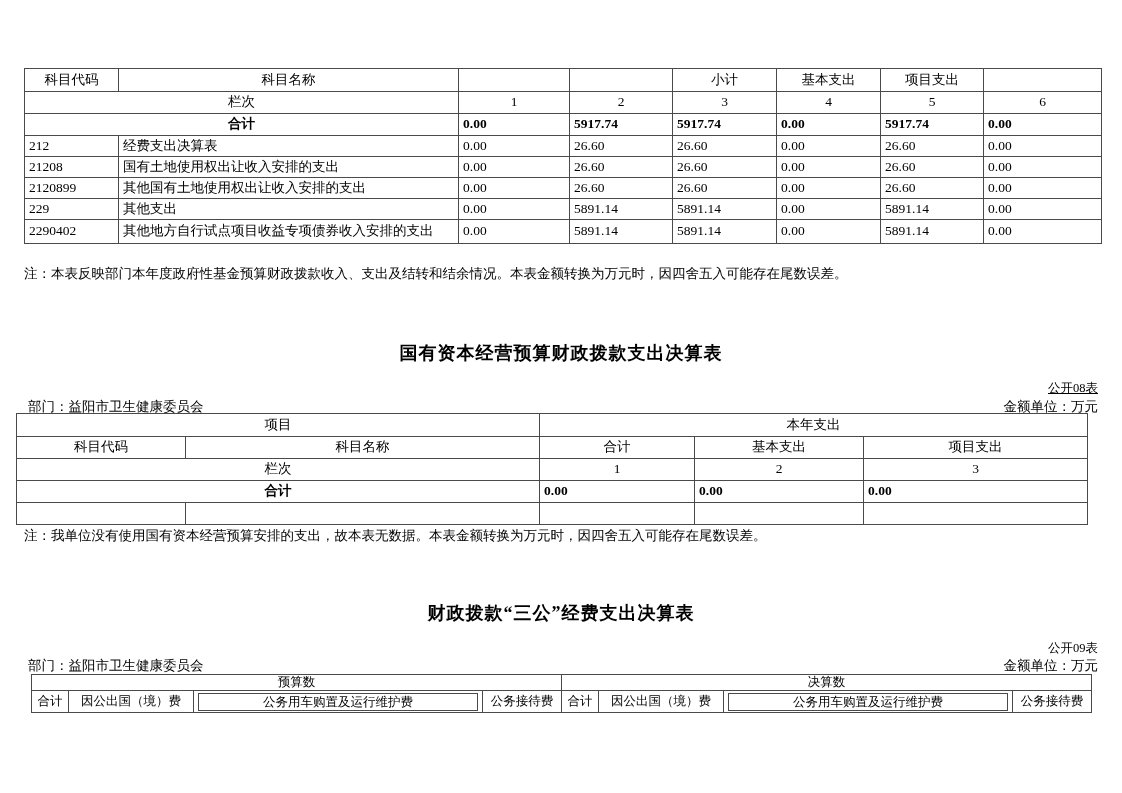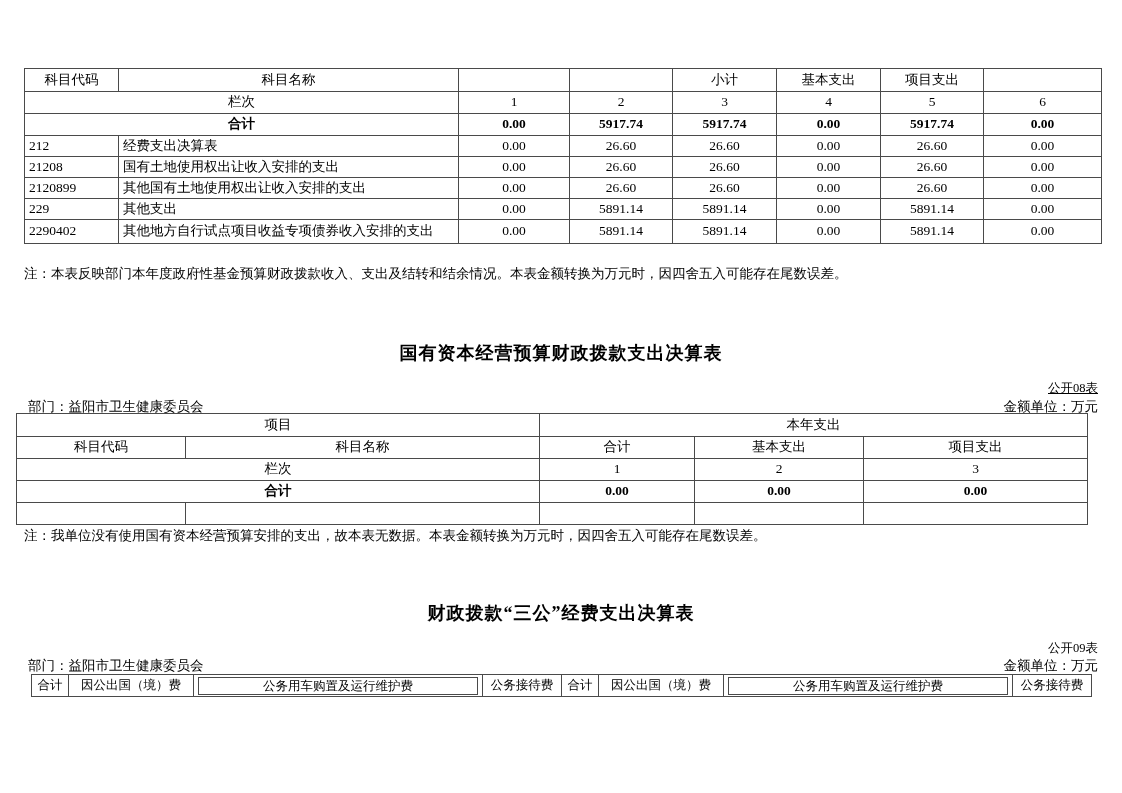--- a/index.html
+++ b/index.html
@@ -10,21 +10,21 @@
   }
   .abs{position:absolute;}
   table{border-collapse:collapse;table-layout:fixed;position:absolute;background:#fff;}
   td{
     border:1px solid #4a4a4a;font-size:13px;line-height:1.1;
     padding:0 4px;overflow:hidden;white-space:nowrap;vertical-align:middle;
   }
   .t1 td, .t2 td{font-size:13.5px;}
   .t3 td{font-size:12.5px;padding:0 2px;}
   .ctr{text-align:center;}
-  .num{text-align:center;}
+  .num{text-align:left;}
   .bold td{font-weight:bold;}
   .note{font-size:13.5px;white-space:nowrap;}
   .sec-title{font-size:18px;font-weight:bold;text-align:center;width:1122px;letter-spacing:1px;}
   .right-lbl{font-size:12.5px;text-align:right;}
   .dept-lbl{font-size:13.5px;}
   .innerbox{
     border:1px solid #4a4a4a;margin:1px 2px;height:16px;line-height:16px;
     text-align:center;overflow:hidden;white-space:nowrap;
   }
 </style>
@@ -185,20 +185,24 @@
     <col style="width:37px">
       <col style="width:125px">
       <col style="width:289px">
       <col style="width:79px">
     <col style="width:37px">
       <col style="width:125px">
       <col style="width:289px">
       <col style="width:79px">
   </colgroup>
   <tbody>
+      <tr style="height:16px">
+    <td colspan="4" class="ctr">预算数</td>
+    <td colspan="4" class="ctr">决算数</td>
+  </tr>
   <tr style="height:22px">
     <td class="ctr">合计</td>
     <td class="ctr">因公出国（境）费</td>
     <td>
           <div class="innerbox">公务用车购置及运行维护费</div>
         </td>
     <td class="ctr">公务接待费</td>
     <td class="ctr">合计</td>
     <td class="ctr">因公出国（境）费</td>
     <td>

